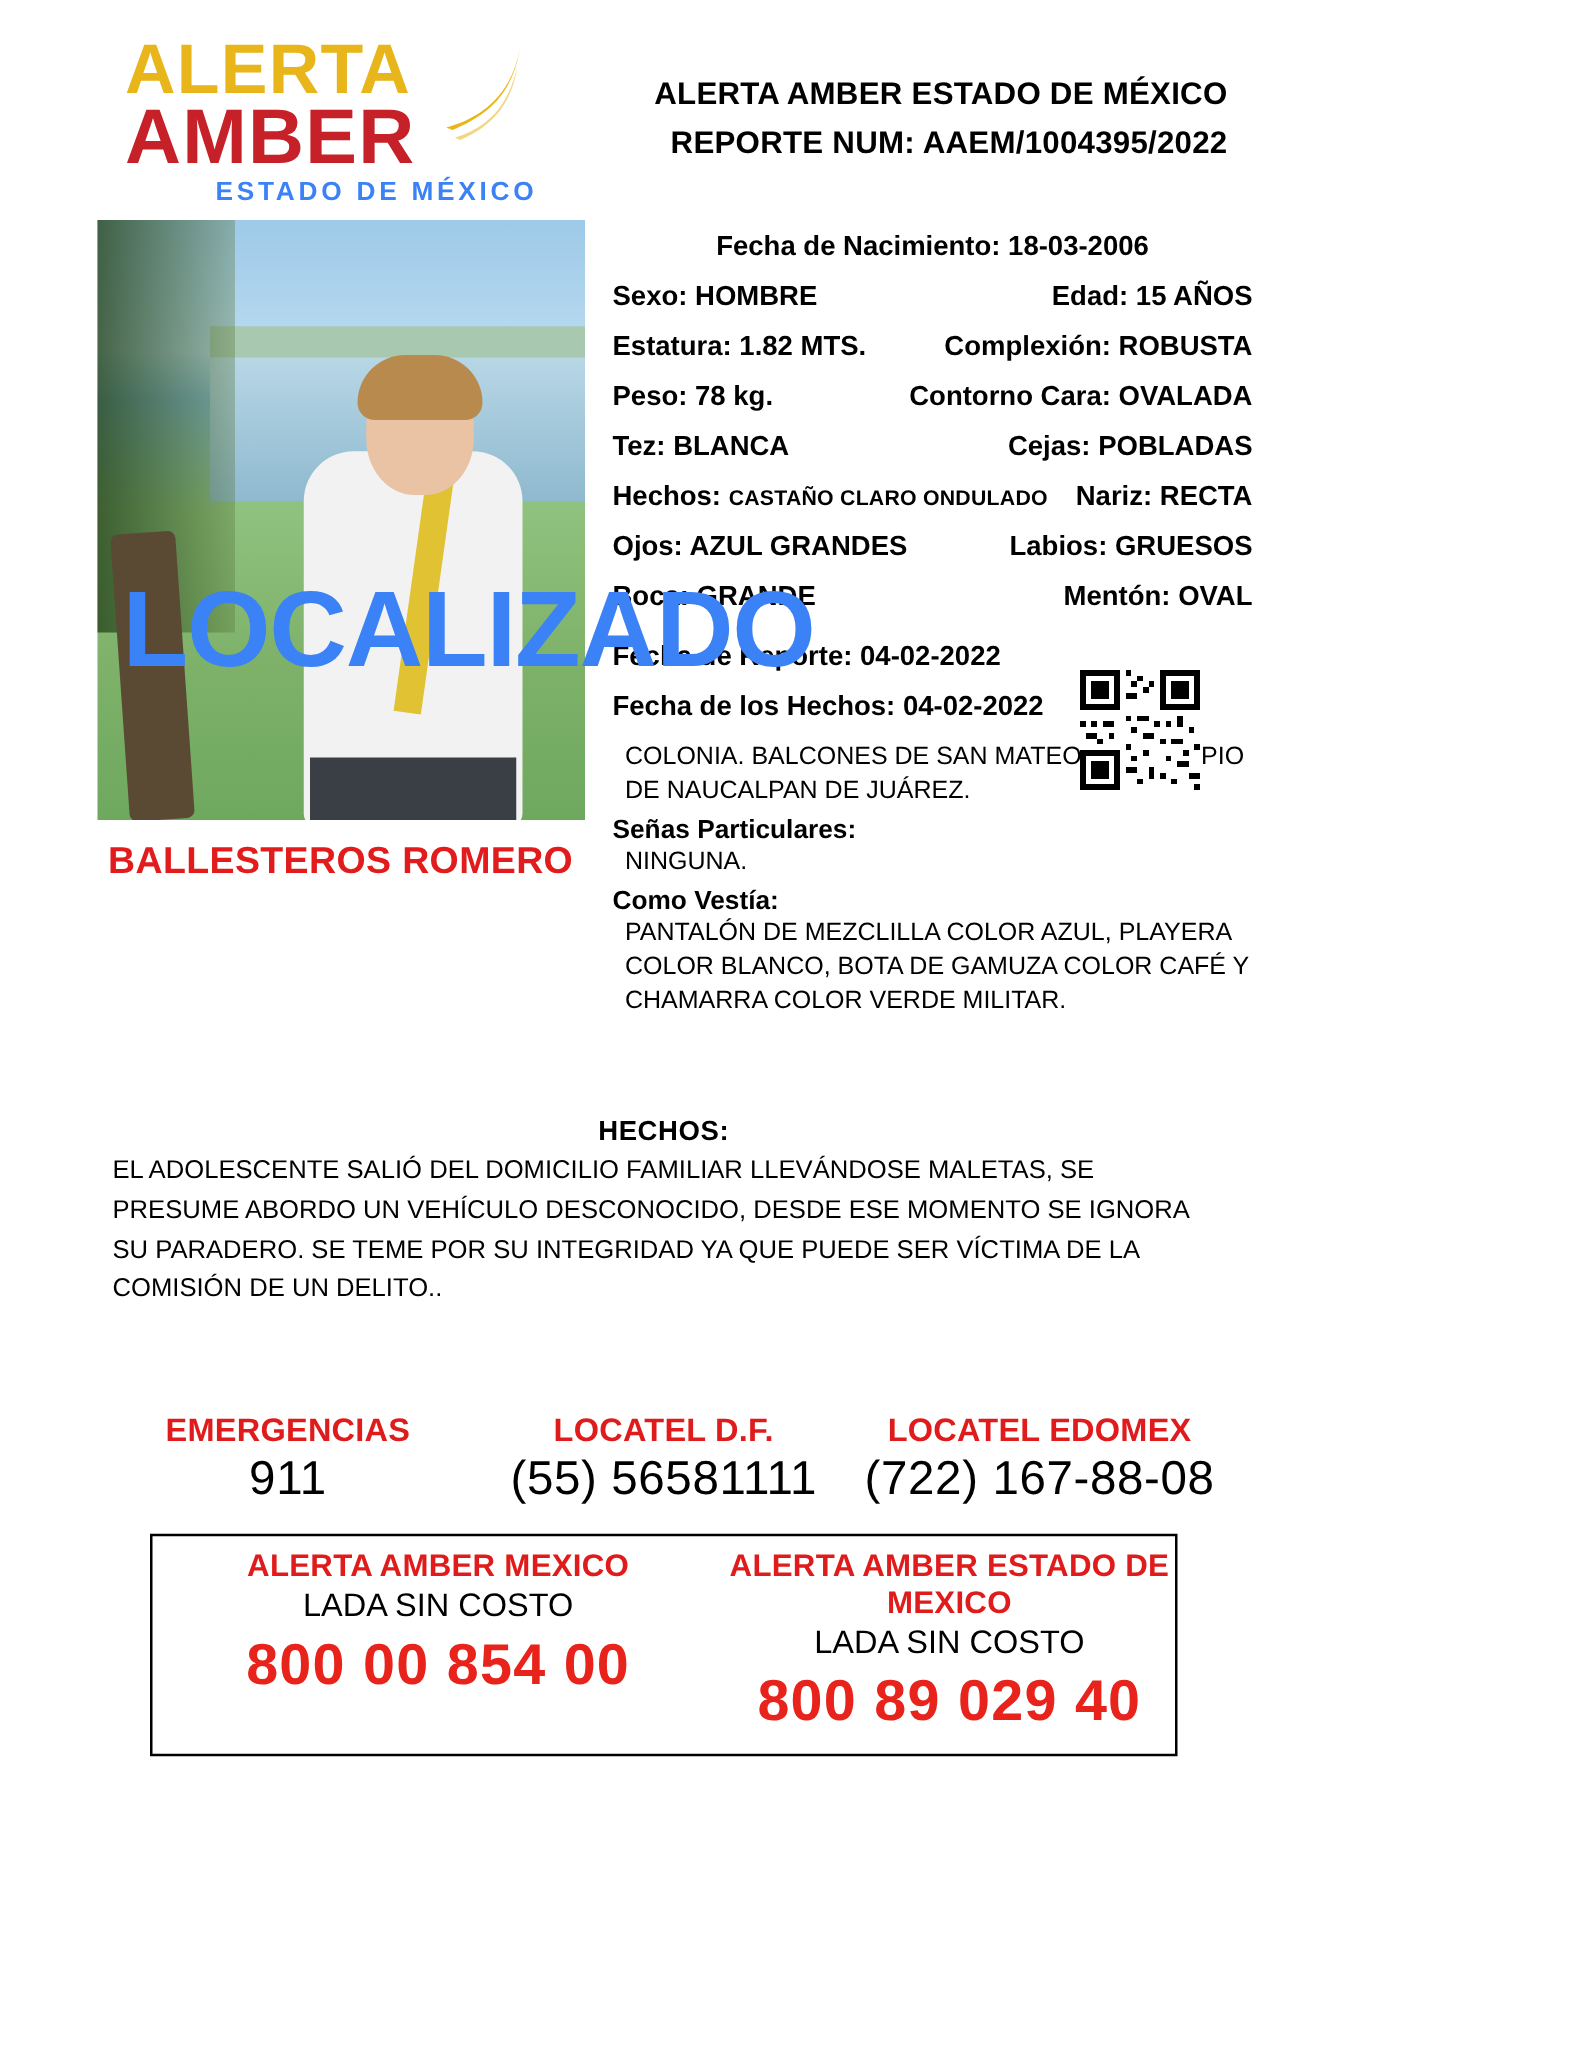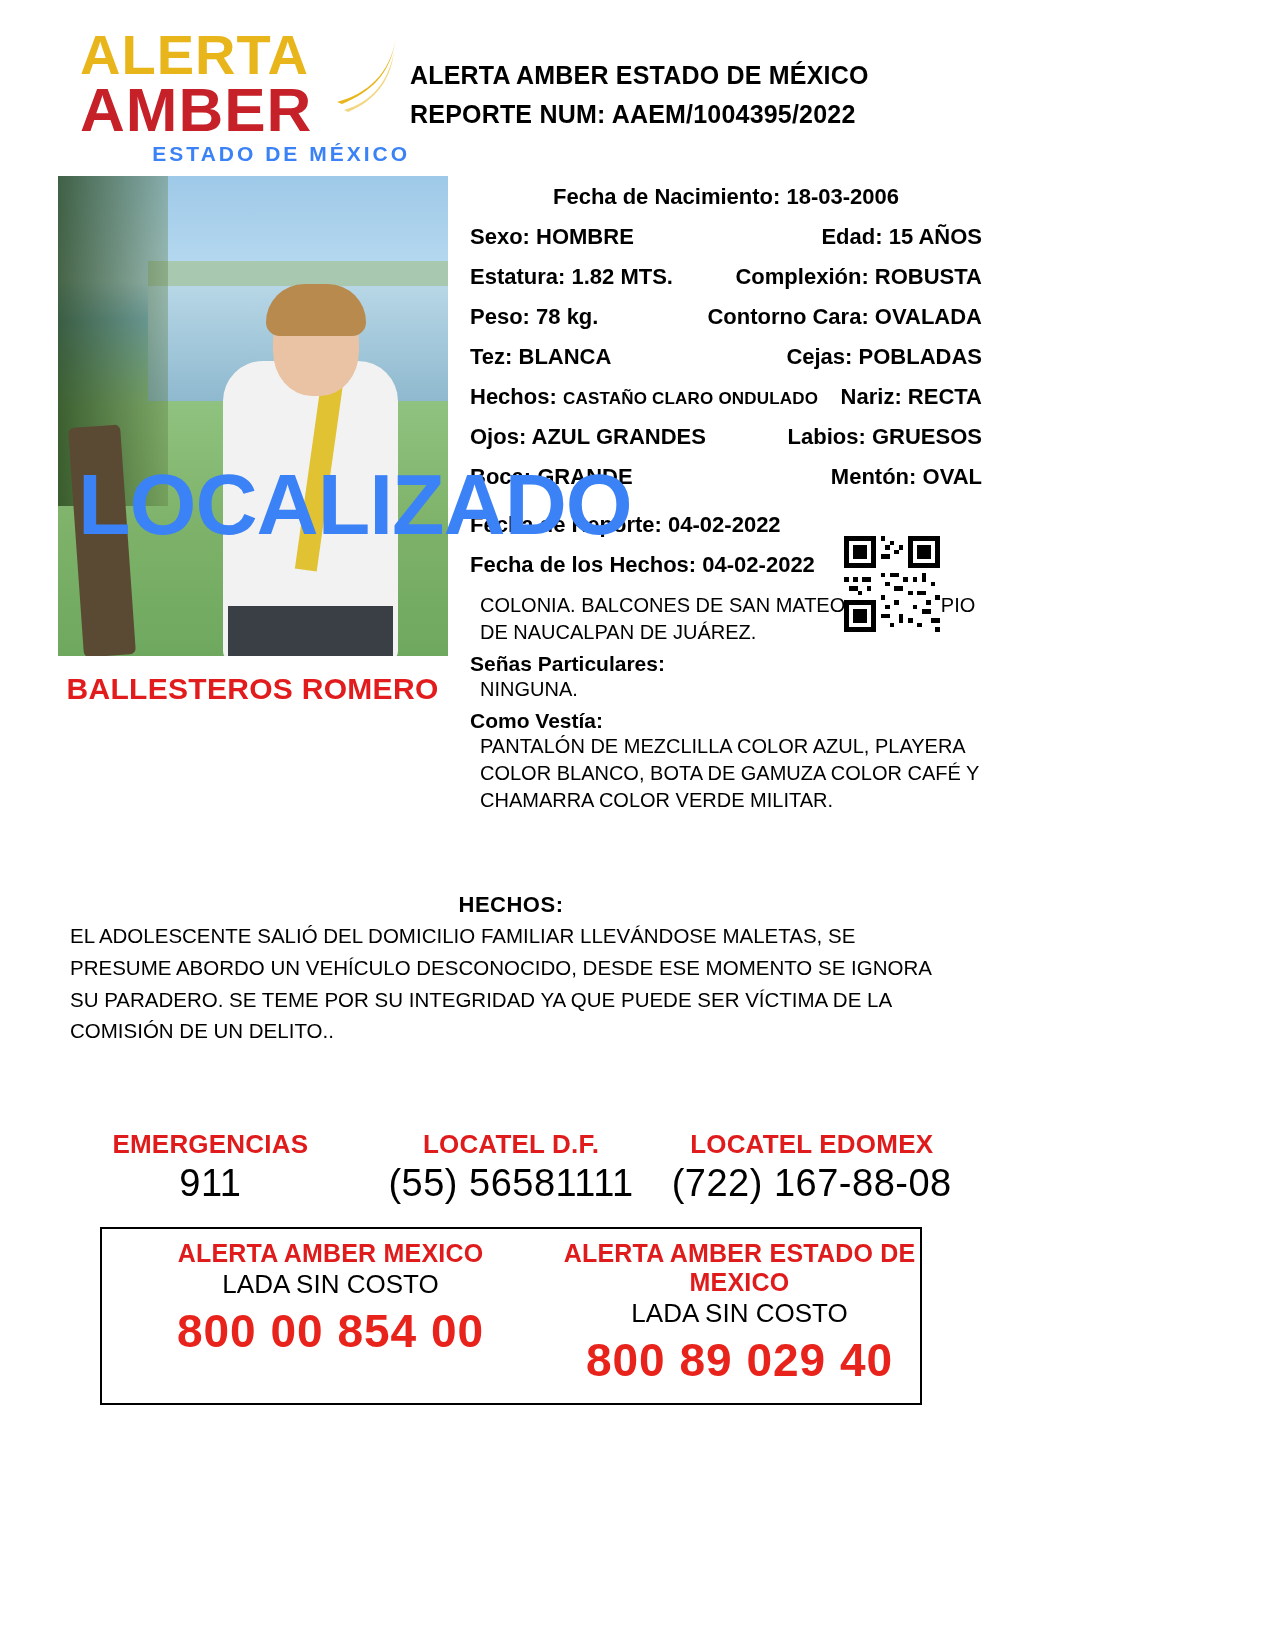--- a/index.html
+++ b/index.html
@@ -5,41 +5,41 @@
   * { box-sizing: border-box; }
   html, body { margin:0; padding:0; }
   body {
     width: 1275px; height: 1650px;
     background: #ffffff;
     font-family: "Liberation Sans", sans-serif;
     color: #000;
     position: relative;
     overflow: hidden;
   }
-  .page { position: relative; width:1022px; height:1650px; }
+  .page { position: relative; width:1022px; height:1650px;margin-left:20px; }
 
   
   .header { display:flex; align-items:flex-start; padding: 28px 40px 0 70px; }
   .logo-block { width: 340px; flex: 0 0 340px; text-align:center; position:relative; }
   .logo-alerta {
     font-size: 56px; font-weight: bold; letter-spacing: 1px;
     color: #E8B51B; line-height: 0.95; text-align:left; padding-left: 10px;
     font-family: "Liberation Sans", sans-serif;
   }
   .logo-amber {
     font-size: 62px; font-weight: bold; letter-spacing: 1px;
     color: #C62128; line-height: 0.95; text-align:left; padding-left: 10px;
   }
   .logo-sub {
     font-size: 21px; font-weight: bold; letter-spacing: 3px;
     color: #3b82f6; margin-top: 2px; text-align:right;
   }
   .swoosh { position:absolute; right: 8px; top: 4px; }
 
-  .title-block { flex:1; text-align:left; padding-top: 28px; padding-right: 20px; }
+  .title-block { flex:1; text-align:right; padding-top: 28px; padding-right: 20px; }
   .title-line {
     font-size: 25px; font-weight: bold; letter-spacing: .2px; line-height: 1.55;
   }
 
   
   .main { display:flex; padding: 10px 40px 0 40px; }
   .left-col { width: 420px; flex: 0 0 420px; padding-left: 5px; }
   .photo {
     width: 390px; height: 480px; margin: 0 auto;
     background:

